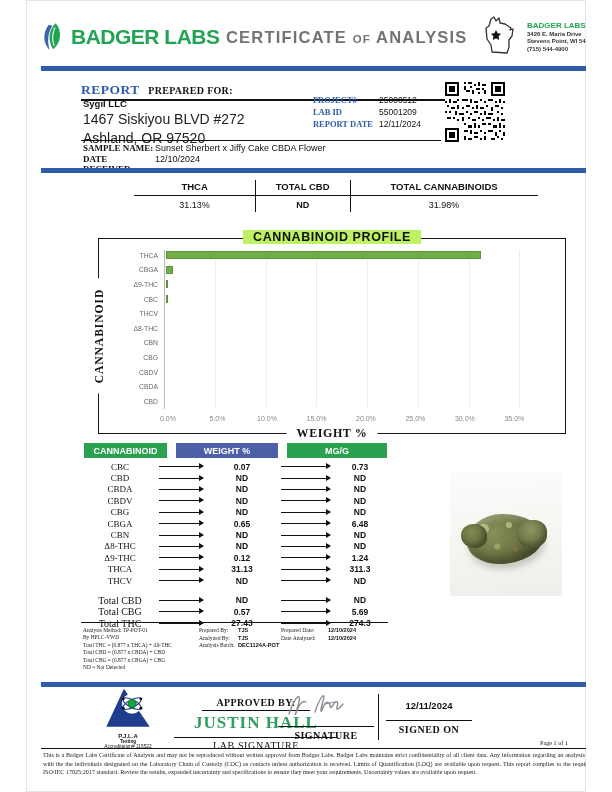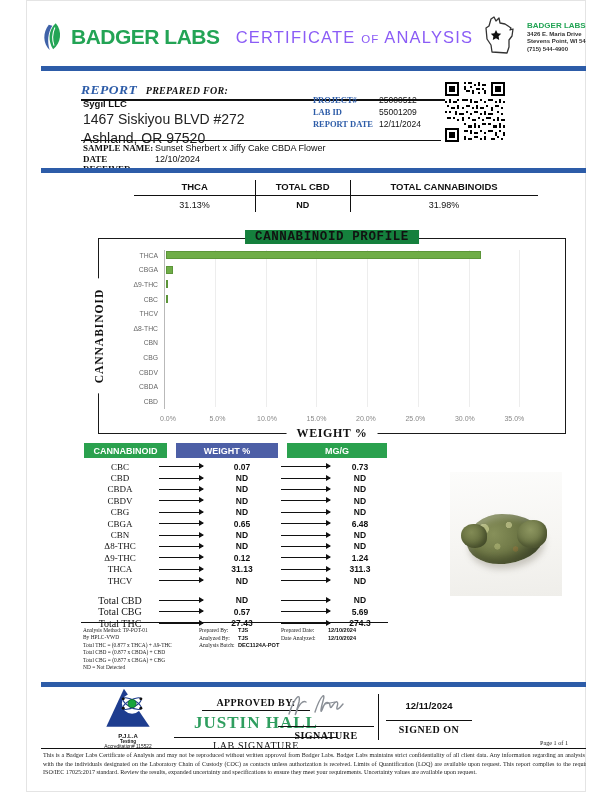--- a/index.html
+++ b/index.html
@@ -3,31 +3,31 @@
 <meta charset="utf-8">
 <style>
   html,body{margin:0;padding:0;background:#fff;}
   .page{position:relative;width:560px;height:792px;margin:0 auto;background:#fff;
         font-family:"Liberation Sans",sans-serif;color:#111;overflow:hidden;
         box-shadow:0 0 0 1px #e4e4e4 inset;}
   
   .hdr{position:absolute;left:15px;top:10px;width:582px;height:54px;display:flex;align-items:center;}
   .logo{display:flex;align-items:center;gap:4px;width:185px;}
   .logo-text{font-size:21px;font-weight:bold;color:#23a455;letter-spacing:-.5px;white-space:nowrap;}
-  .cert-title{flex:1;text-align:center;font-weight:normal;font-size:16.5px;letter-spacing:1.2px;color:#8b5cf6;white-space:nowrap;}
+  .cert-title{flex:1;font-weight:bold;font-size:16.5px;letter-spacing:1.2px;color:#737373;white-space:nowrap;}
   .cert-title .of{font-size:11.5px;letter-spacing:1px;}
   .addr{display:flex;align-items:center;gap:4px;width:140px;}
   .addr-txt{line-height:1.25;}
   .addr-name{font-size:8px;font-weight:bold;color:#23a455;}
   .addr-line{font-size:6px;font-weight:bold;color:#333;}
   .bluebar{position:absolute;left:15px;width:582px;height:5px;background:#2d5ca8;}
   .b1{top:66px}.b2{top:168px}.b3{top:682px}
   
   .report{position:absolute;left:55px;top:80px;width:502px;height:86px;}
-  .rp-head{position:absolute;left:0;top:0;width:402px;border-bottom:2px solid #111;padding-bottom:1px;white-space:nowrap;font-style:italic;}
+  .rp-head{position:absolute;left:0;top:0;width:402px;border-bottom:2px solid #111;padding-bottom:1px;white-space:nowrap;}
   .rp-blue{font-family:"Liberation Serif",serif;font-weight:bold;font-size:13.5px;color:#2d5ca8;letter-spacing:.5px;}
   .rp-rest{font-family:"Liberation Serif",serif;font-weight:bold;font-size:10px;color:#111;margin-left:4px;letter-spacing:.3px;}
   .client{position:absolute;left:2px;top:18px;line-height:1.3;}
   .client-name{font-size:9.5px;font-weight:bold;}
   .client-line{font-size:14px;color:#222;}
   .meta{position:absolute;right:150px;top:15px;display:grid;grid-template-columns:auto 54px;column-gap:6px;row-gap:2px;}
   .meta-label{font-family:"Liberation Serif",serif;font-weight:bold;font-size:8.5px;color:#2d5ca8;text-align:left;}
   .meta-value{font-size:8.5px;color:#111;text-align:left;}
   .qr{position:absolute;right:78px;top:2px;width:60px;height:60px;}
   .sample-line{position:absolute;left:0;top:60px;width:360px;border-top:1.5px solid #111;}
@@ -38,22 +38,22 @@
   
   .summary{position:absolute;left:108px;top:178px;width:404px;height:37px;}
   .sum-row{display:grid;grid-template-columns:30% 23.5% 46.5%;}
   .sum-h{font-size:9.5px;font-weight:bold;text-align:center;padding:3px 0 4px;}
   .sum-v{font-size:9px;text-align:center;padding:4px 0;}
   .sum-hr{position:absolute;left:0;top:17px;width:100%;border-top:1.5px solid #111;}
   .sum-div{position:absolute;top:2px;bottom:3px;width:1px;background:#111;}
   .d1{left:30%}.d2{left:53.5%}
   
   .chart-box{position:absolute;left:72px;top:238px;width:466px;height:194px;border:1.5px solid #1a1a1a;}
-  .c-title{position:absolute;top:-9px;left:50%;transform:translateX(-50%);background:#15803d;padding:0 10px;
-           font-family:Liberation Mono, monospace;font-weight:bold;font-size:12.5px;letter-spacing:.6px;white-space:nowrap;}
+  .c-title{position:absolute;top:-9px;left:50%;transform:translateX(-50%);background:#bef264;padding:0 10px;
+           font-family:Liberation Sans, sans-serif;font-weight:bold;font-size:12.5px;letter-spacing:.6px;white-space:nowrap;}
   .c-xlab{position:absolute;bottom:0;left:50%;transform:translate(-50%,55%);background:#fff;padding:0 10px;
           font-family:"Liberation Serif",serif;font-weight:bold;font-size:12px;letter-spacing:.6px;white-space:nowrap;}
   .c-ylab{position:absolute;left:0;top:50%;transform:translate(-50%,-50%) rotate(-90deg);background:#fff;padding:0 10px;
           font-family:"Liberation Serif",serif;font-weight:bold;font-size:11.5px;letter-spacing:1px;white-space:nowrap;}
   .plot{position:absolute;left:4px;right:6px;top:9px;bottom:24px;}
   .cgrid{position:absolute;left:61px;right:4px;top:0;bottom:0;}
   .cgridline{position:absolute;top:2px;bottom:2px;width:1px;background:#ededed;}
   .axis{position:absolute;left:61px;top:2px;bottom:0;width:1px;background:#b9b9b9;}
   #chart-rows{position:absolute;left:0;right:4px;top:0;bottom:0;}
   .crow{display:flex;align-items:center;height:14.6px;}

